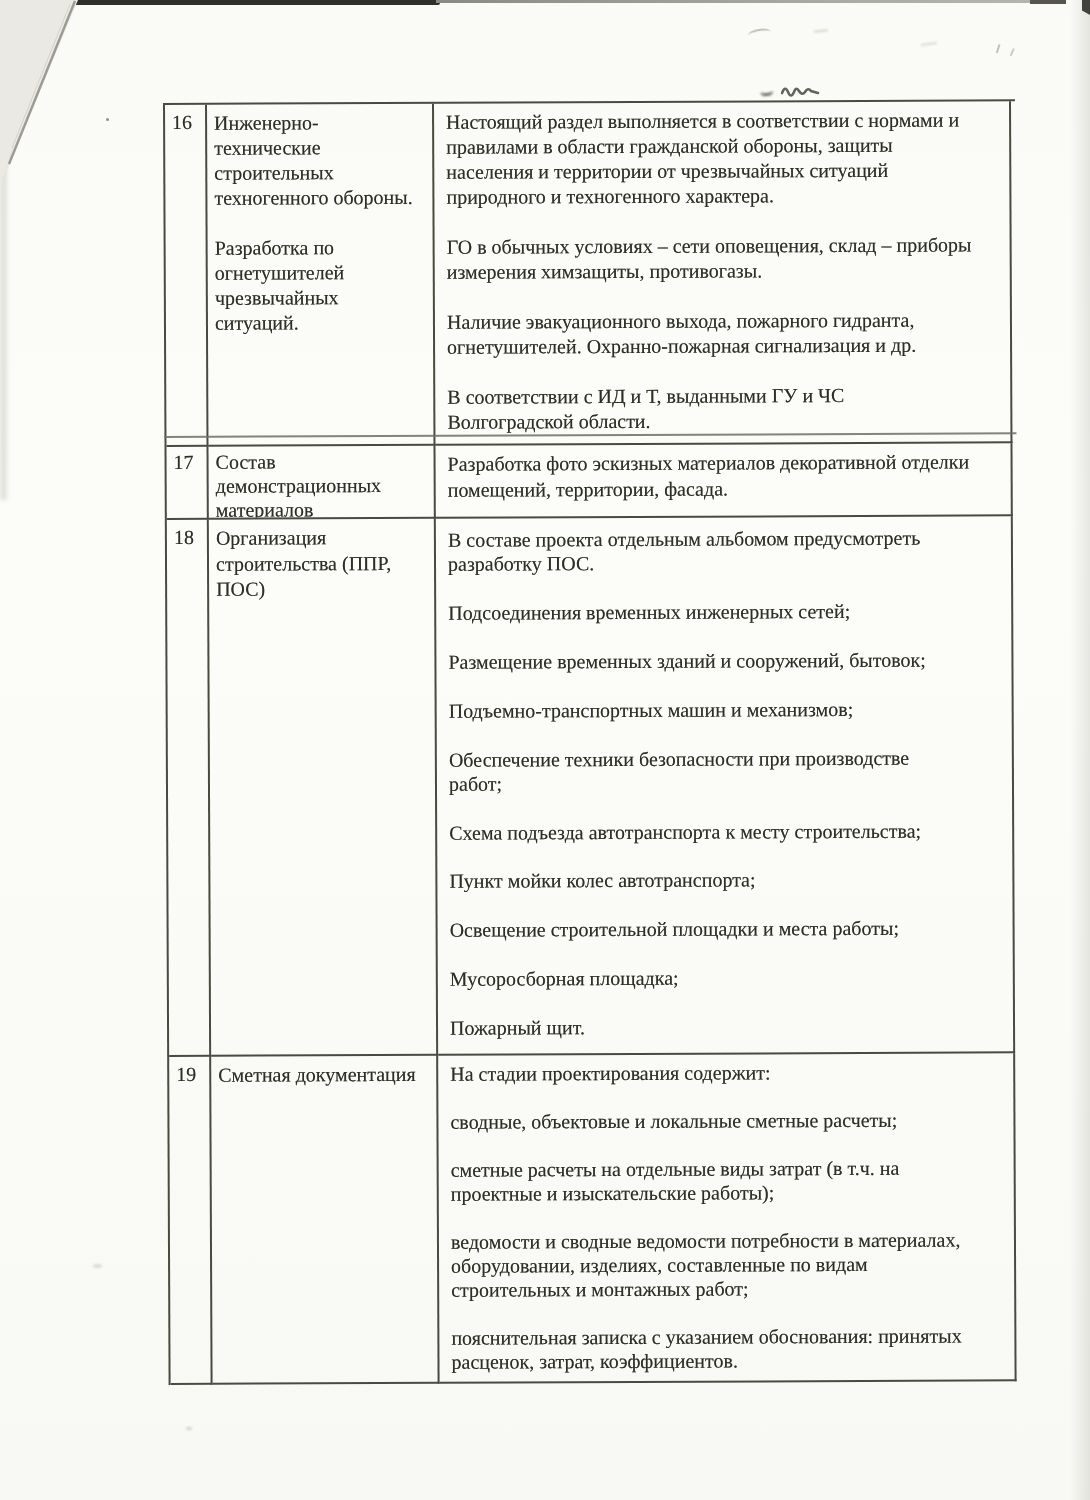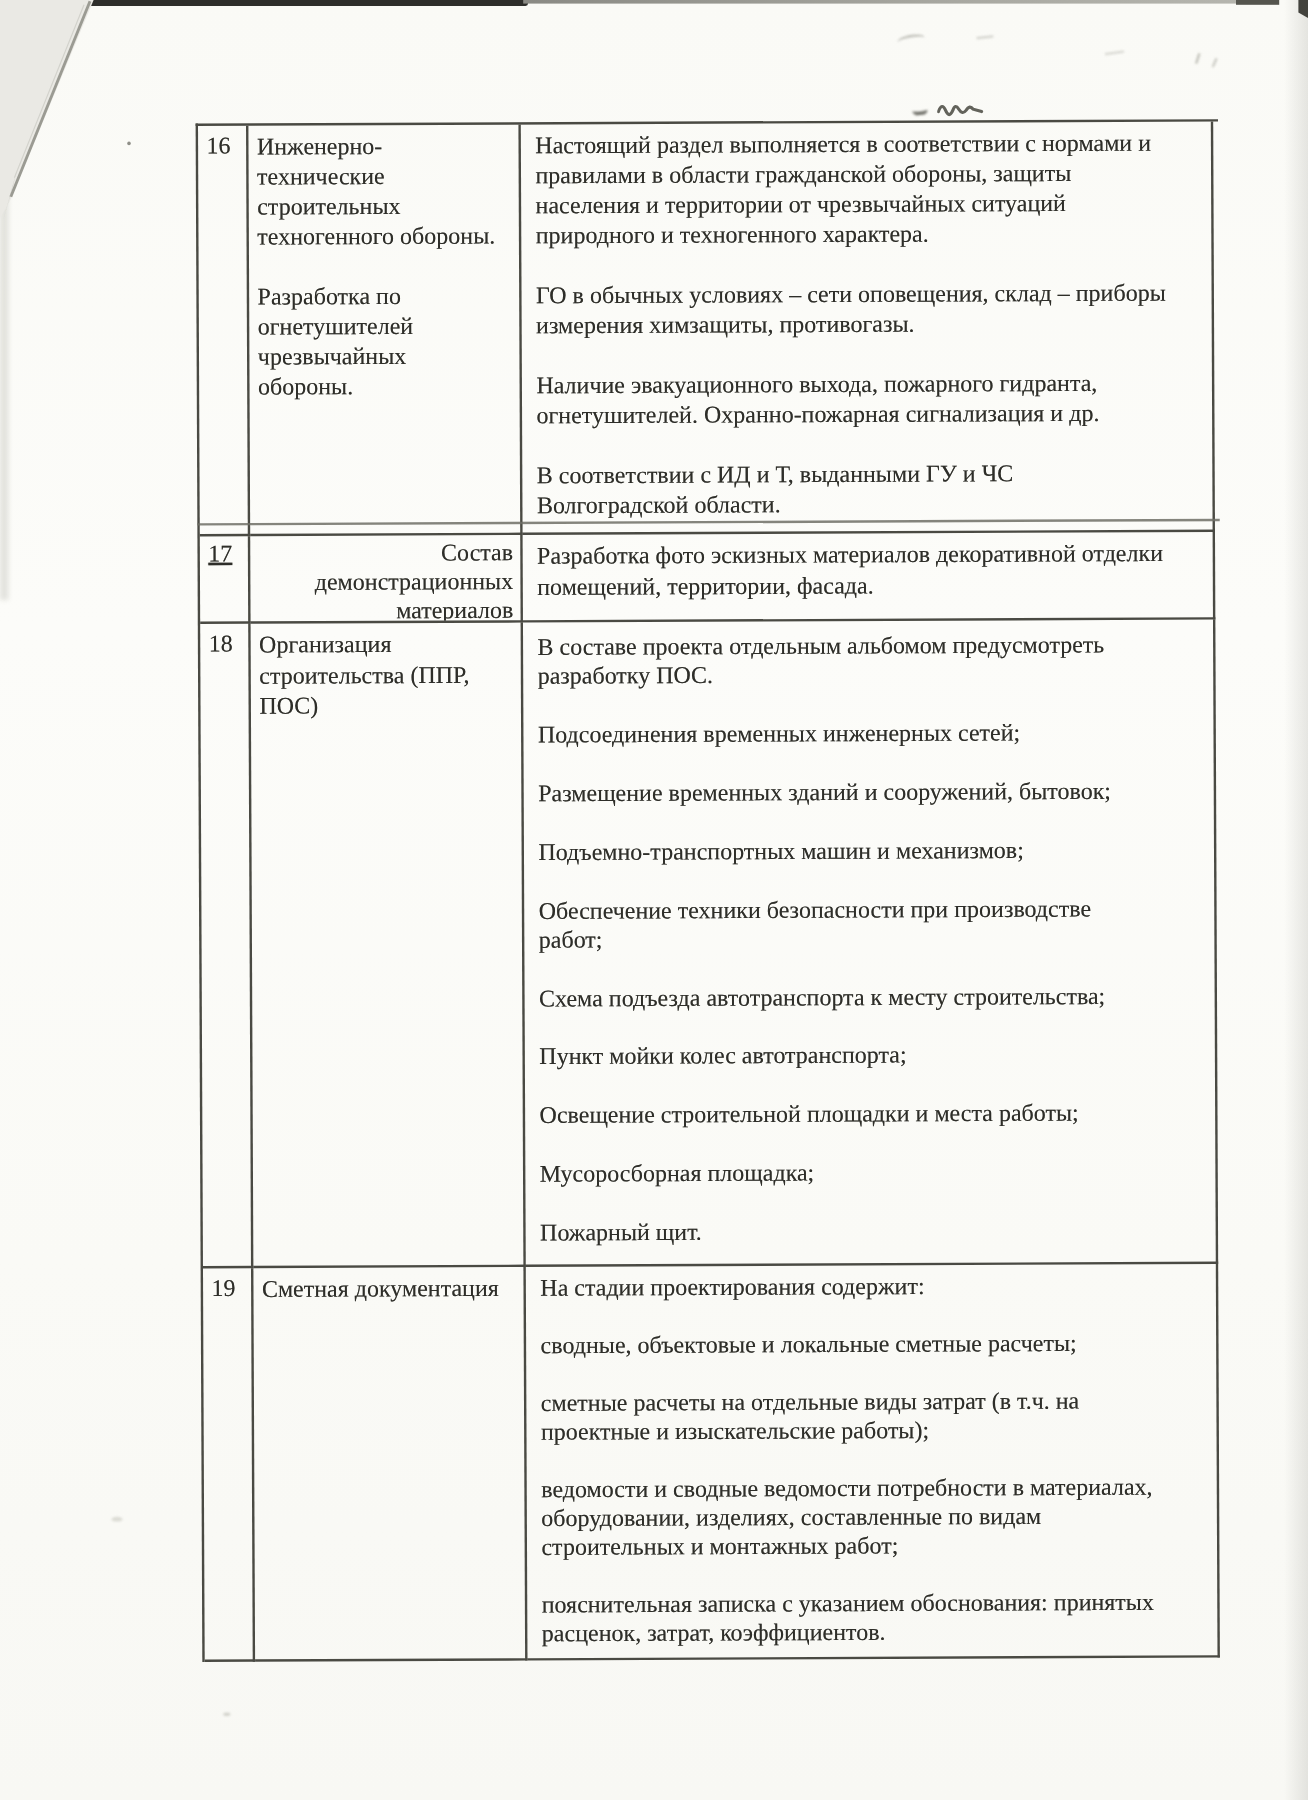--- a/index.html
+++ b/index.html
@@ -46,22 +46,22 @@
     font-size:20px;overflow:hidden;
     text-shadow:0 0 0.5px rgba(46,46,40,0.55);
   }
   .cell.num{width:42px;padding:6px 2px 0 7px;}
   .cell.title{width:227px;padding:6px 6px 0 7px;}
   .cell.desc{width:577px;padding:6px 8px 0 12px;}
   .line{white-space:nowrap;line-height:25.5px;height:25.5px;}
   .r16 .cell{height:342px;}
   .r16 .line{line-height:25px;height:25px;}
   .r17 .cell{height:73px;}
-  .r17 .num{padding-top:4px;text-decoration:underline;}
-  .r17 .title{padding-top:3px;text-align:right;}
+  .r17 .num{padding-top:4px;}
+  .r17 .title{padding-top:3px;}
   .r17 .title .line{line-height:24px;height:24px;}
   .r18 .cell{height:537px;}
   .r18 .desc{padding-top:9px;}
   .r18 .desc .line{line-height:24.4px;height:24.4px;}
   .r19 .cell{height:328px;}
   .r19 .desc .line{line-height:24px;height:24px;}
   
   .dbl-line{position:absolute;left:-2px;top:331px;width:852px;height:2px;background:#6e6e66;opacity:.85;}
 </style>
 </head>
@@ -102,21 +102,21 @@
       <div class="cell num">16</div>
       <div class="cell title">
           <div class="line">Инженерно-</div>
           <div class="line">технические</div>
           <div class="line">строительных</div>
           <div class="line">техногенного обороны.</div>
           <div class="line">&nbsp;</div>
           <div class="line">Разработка по</div>
           <div class="line">огнетушителей</div>
           <div class="line">чрезвычайных</div>
-          <div class="line">обороны.</div>
+          <div class="line">ситуаций.</div>
         </div>
       <div class="cell desc">
           <div class="line">Настоящий раздел выполняется в соответствии с нормами и</div>
           <div class="line">правилами в области гражданской обороны, защиты</div>
           <div class="line">населения и территории от чрезвычайных ситуаций</div>
           <div class="line">природного и техногенного характера.</div>
           <div class="line">&nbsp;</div>
           <div class="line">ГО в обычных условиях – сети оповещения, склад – приборы</div>
           <div class="line">измерения химзащиты, противогазы.</div>
           <div class="line">&nbsp;</div>

